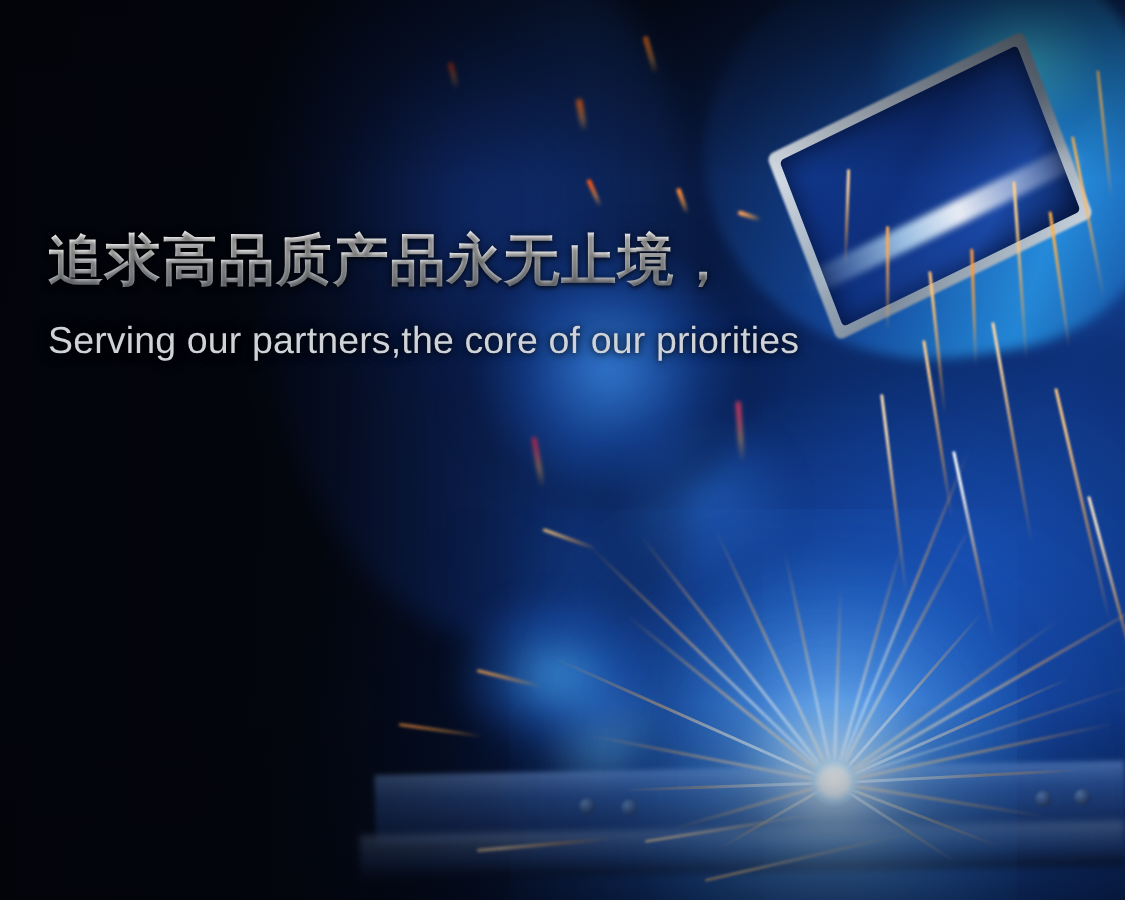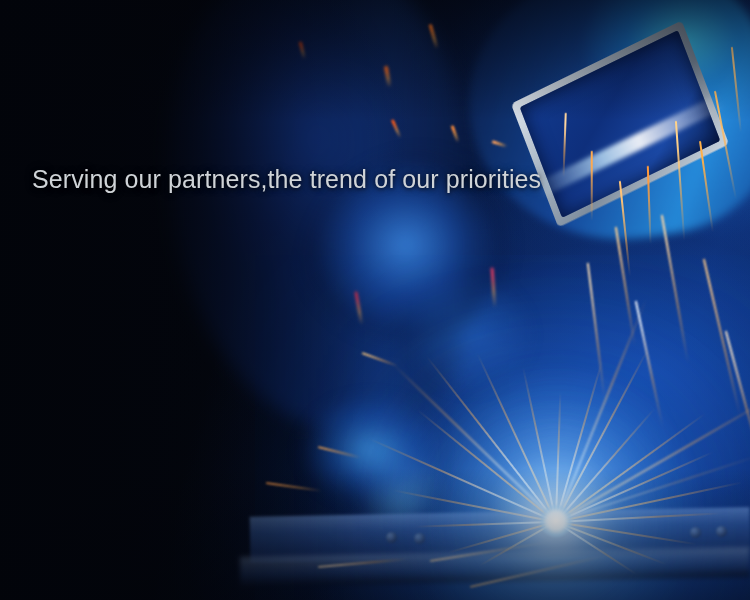--- a/index.html
+++ b/index.html
@@ -261,18 +261,22 @@
       <div class="spark" style="left: 470px; top: 586px; width: 140px; height: 1.7px; transform: rotate(-13deg); filter: blur(0.8px); background: linear-gradient(90deg, rgb(255, 190, 116) 0%, rgb(255, 190, 116) 18%, rgba(255, 170, 70, 0.55) 62%, rgba(255, 120, 30, 0) 100%);"></div>
       <div class="spark" style="left: 318px; top: 566px; width: 90px; height: 1.6px; transform: rotate(-5deg); filter: blur(0.9px); background: linear-gradient(90deg, rgb(255, 224, 188) 0%, rgb(255, 224, 188) 18%, rgba(255, 170, 70, 0.55) 62%, rgba(255, 120, 30, 0) 100%);"></div>
     </div>
 
   <div class="arc-glow"></div>
   <div class="arc-core"></div>
 
   <div class="layer vignette"></div>
 
   <div class="copy">
+    <div style="position:relative;">
+      <div class="cn-shadow">追求高品质产品永无止境，</div>
+      <div class="cn">追求高品质产品永无止境，</div>
+    </div>
     <div class="en">
-      <div class="l2">Serving our partners,the trend of our priorities</div>
+      <div class="l2">Serving our partners,the core of our priorities</div>
     </div>
   </div>
 
 </div>
 
 </body></html>

